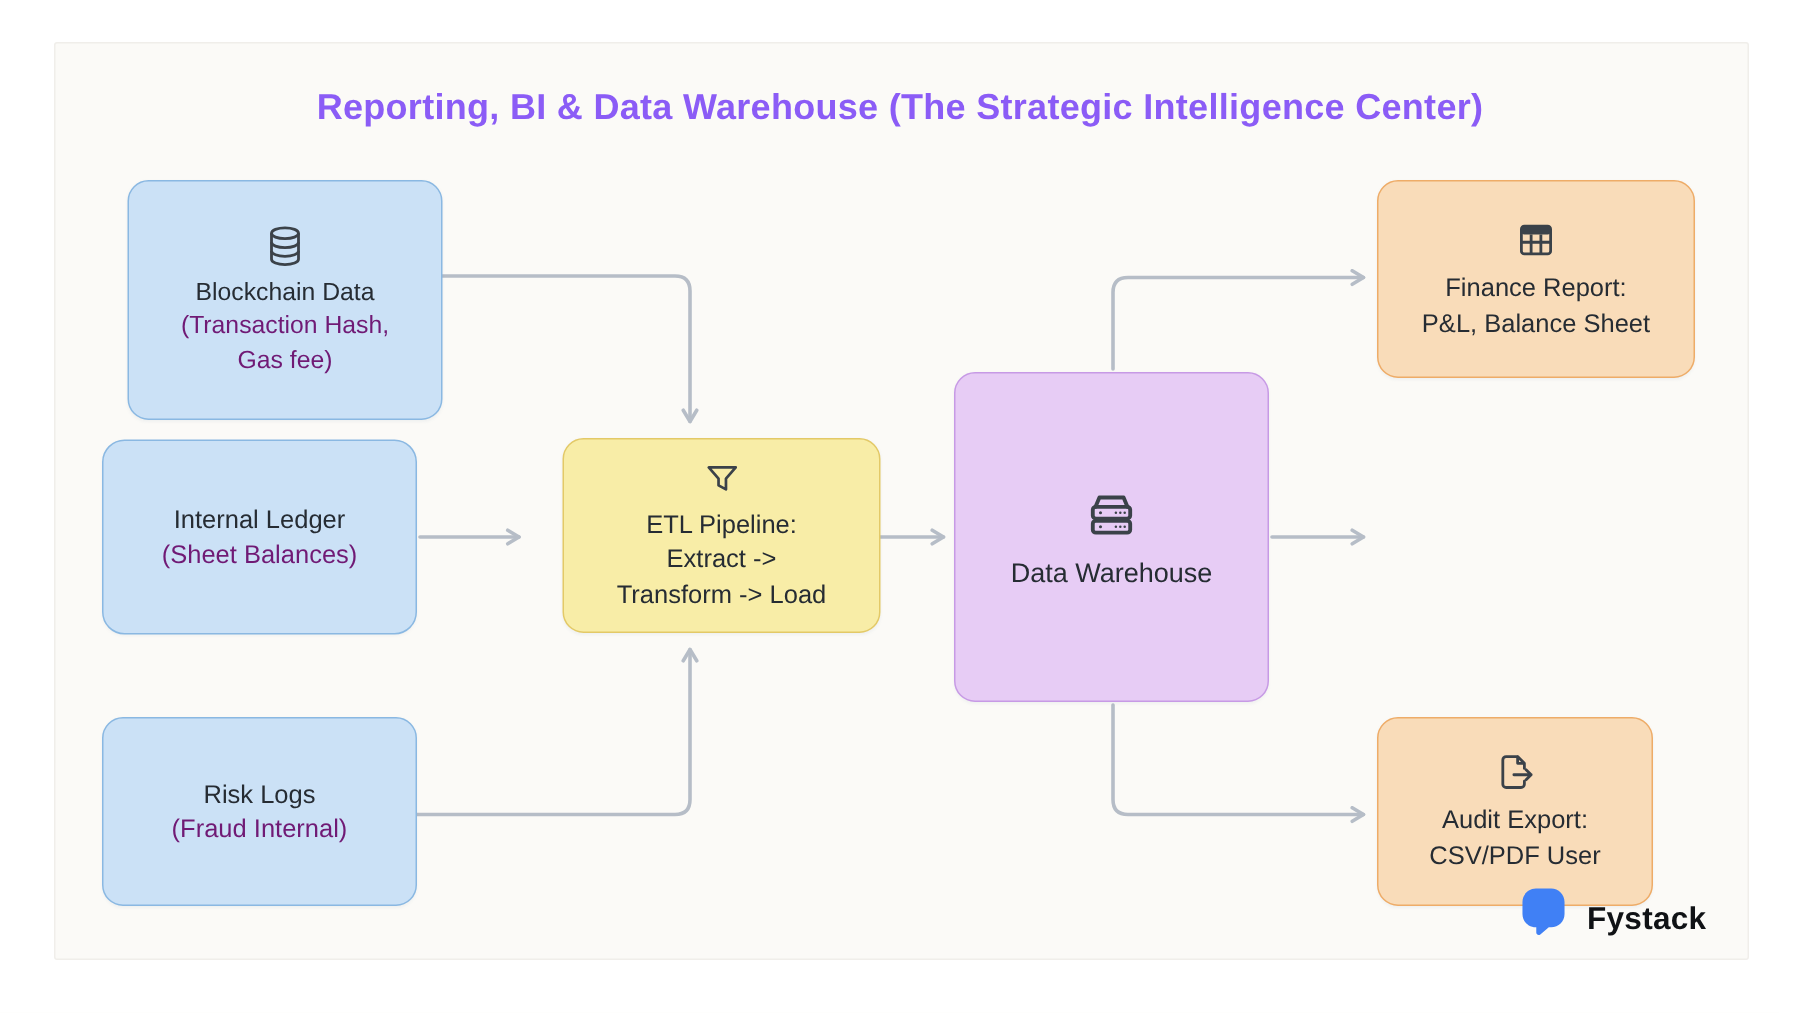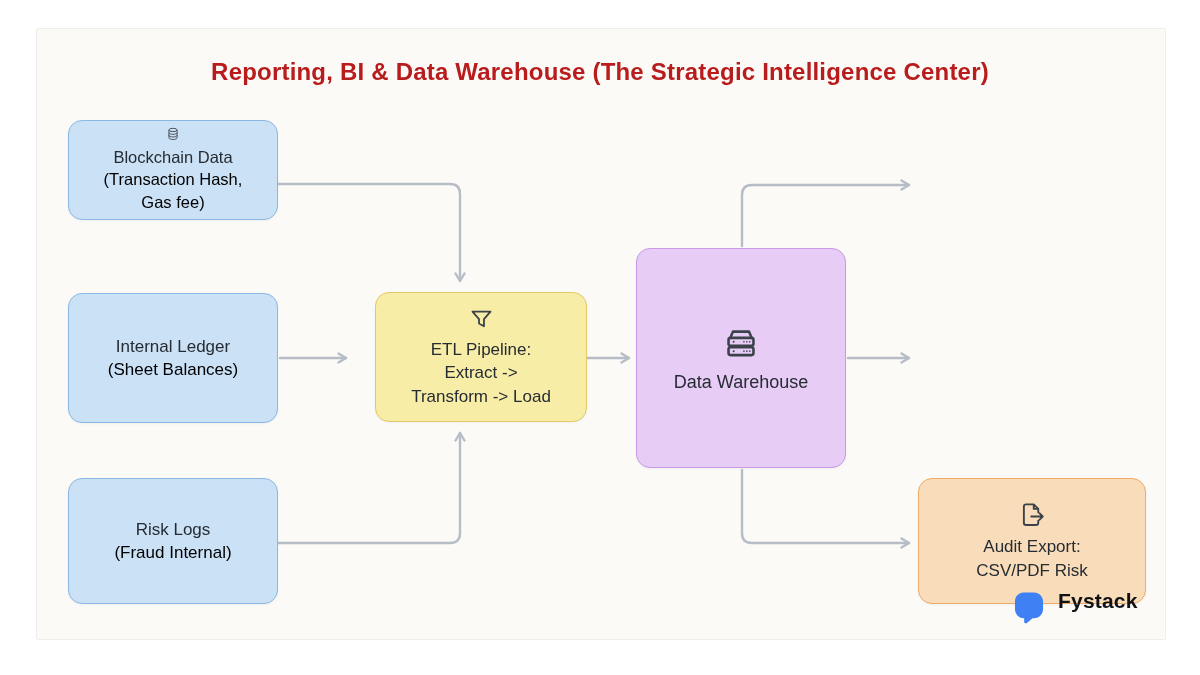--- a/index.html
+++ b/index.html
@@ -6,46 +6,46 @@
   #canvas{
     position:relative;width:1200px;height:675px;overflow:hidden;
     font-family:"Liberation Sans",sans-serif;background:#ffffff;
   }
   #panel{
     position:absolute;left:36px;top:28px;width:1128px;height:610px;
     background:#fbfaf7;border:1px solid #f0eeea;border-radius:2px;
   }
   #diagram-title{
     position:absolute;left:0;top:58px;width:100%;text-align:center;
-    font-size:24px;font-weight:700;color:#b91c1c;letter-spacing:.2px;
+    font-size:24px;font-weight:700;color:#8b5cf6;letter-spacing:.2px;
   }
   .node{
     position:absolute;border-radius:14px;display:flex;flex-direction:column;
     align-items:center;justify-content:center;text-align:center;
     font-size:17px;line-height:1.36;color:#262c33;padding:6px 10px;box-sizing:border-box;
     box-shadow:0 1px 2px rgba(120,140,160,.08);
   }
   .node .ic{display:block;margin-bottom:5px;}
   .node .ln{display:block;}
-  .node .sub{color:#000000;}
+  .node .sub{color:#701a75;}
   .blue  {background:#cbe1f6;border:1.5px solid #8ab8e2;}
   .yellow{background:#f8eda7;border:1.5px solid #e3c967;}
   .purple{background:#e7ccf5;border:1.5px solid #c79ae5;justify-content:center;}
   .orange{background:#f9dcb9;border:1.5px solid #eeac68;}
-  #blockchain-box{left:68px;top:120px;width:210px;height:100px;font-size:16.5px;text-align:right;}
-  #ledger-box    {left:68px;top:293px;width:210px;height:130px;}
+  #blockchain-box{left:85px;top:120px;width:210px;height:160px;font-size:16.5px;text-align:right;}
+  #ledger-box    {left:68px;top:293px;width:210px;height:130px;border-radius:15px;}
   #risk-box      {left:68px;top:478px;width:210px;height:126px;align-items:center;}
   #etl-box       {left:355px;top:292px;width:212px;height:130px;margin-left:20px;}
   #warehouse-box {left:636px;top:248px;width:210px;height:220px;font-size:18px;}
   #finance-box   {left:918px;top:120px;width:212px;height:132px;}
   #bi-box        {left:918px;top:292px;width:212px;height:130px;}
-  #audit-box     {left:918px;top:478px;width:228px;height:126px;}
+  #audit-box     {left:918px;top:478px;width:184px;height:126px;}
   #edges-layer{position:absolute;left:0;top:0;width:1200px;height:675px;}
   #brand{
-    position:absolute;left:1012px;top:589px;display:flex;align-items:flex-start;gap:12px;
+    position:absolute;left:1012px;top:589px;display:flex;align-items:flex-end;gap:12px;
   }
   #brand-name{font-size:21px;font-weight:700;color:#101215;letter-spacing:.2px;}
 </style>
 </head>
 <body>
 
 <div id="canvas">
   <div id="panel"></div>
 
   <div id="diagram-title">Reporting, BI &amp; Data Warehouse (The Strategic Intelligence Center)</div>
@@ -110,29 +110,38 @@
           <circle cx="15.2" cy="11.35" r="0.45"></circle>
           <circle cx="16.8" cy="11.35" r="0.45"></circle>
         <circle cx="13.6" cy="16.45" r="0.45"></circle>
           <circle cx="15.2" cy="16.45" r="0.45"></circle>
           <circle cx="16.8" cy="16.45" r="0.45"></circle>
       </g>
     </svg>
     <span class="ln">Data Warehouse</span>
   </div>
 
+  <div class="node orange" id="finance-box">
+    <svg class="ic" width="30" height="30" viewBox="0 0 24 24" fill="none" stroke="#3b4249" stroke-width="1.5" stroke-linejoin="round">
+      <rect x="4.2" y="4.6" width="15.6" height="14.8" rx="1.6"></rect>
+      <rect x="4.2" y="4.6" width="15.6" height="4.4" rx="1.6" fill="#3b4249" stroke="none"></rect>
+      <path d="M4.2 13.2 H19.8 M9.4 9 V19.4 M14.6 9 V19.4"></path>
+    </svg>
+    <span class="ln">Finance Report:</span>
+    <span class="ln">P&amp;L, Balance Sheet</span>
+  </div>
 
 
   <div class="node orange" id="audit-box">
     <svg class="ic" width="30" height="30" viewBox="0 0 24 24" fill="none" stroke="#3b4249" stroke-width="1.5" stroke-linejoin="round" stroke-linecap="round">
       <path d="M13.4 3.5 H7.3 A1.8 1.8 0 0 0 5.5 5.3 V18.2 A1.8 1.8 0 0 0 7.3 20 H15.2 A1.8 1.8 0 0 0 17 18.2 V16.6 M17 9.8 V7.1 L13.4 3.5 V7.1 H17"></path>
       <path d="M11.4 13.2 H20.6 M17.9 10.5 L20.6 13.2 L17.9 15.9"></path>
     </svg>
     <span class="ln">Audit Export:</span>
-    <span class="ln">CSV/PDF Risk</span>
+    <span class="ln">CSV/PDF User</span>
   </div>
 
   <div id="brand">
     <svg width="34" height="36" viewBox="0 0 24 25" fill="#4080f5">
       <path d="M15.6 2.2 H8.4 C4.9 2.2 2.1 5 2.1 8.5 v5.6 c0 3.5 2.8 6.3 6.3 6.3 h.2 v2.5 c0 1 1.1 1.5 1.9 .9 l4-3.4 h1.1 c3.5 0 6.3 -2.8 6.3 -6.3 V8.5 c0 -3.5 -2.8 -6.3 -6.3 -6.3 Z"></path>
     </svg>
     <span id="brand-name">Fystack</span>
   </div>
 </div>
 

